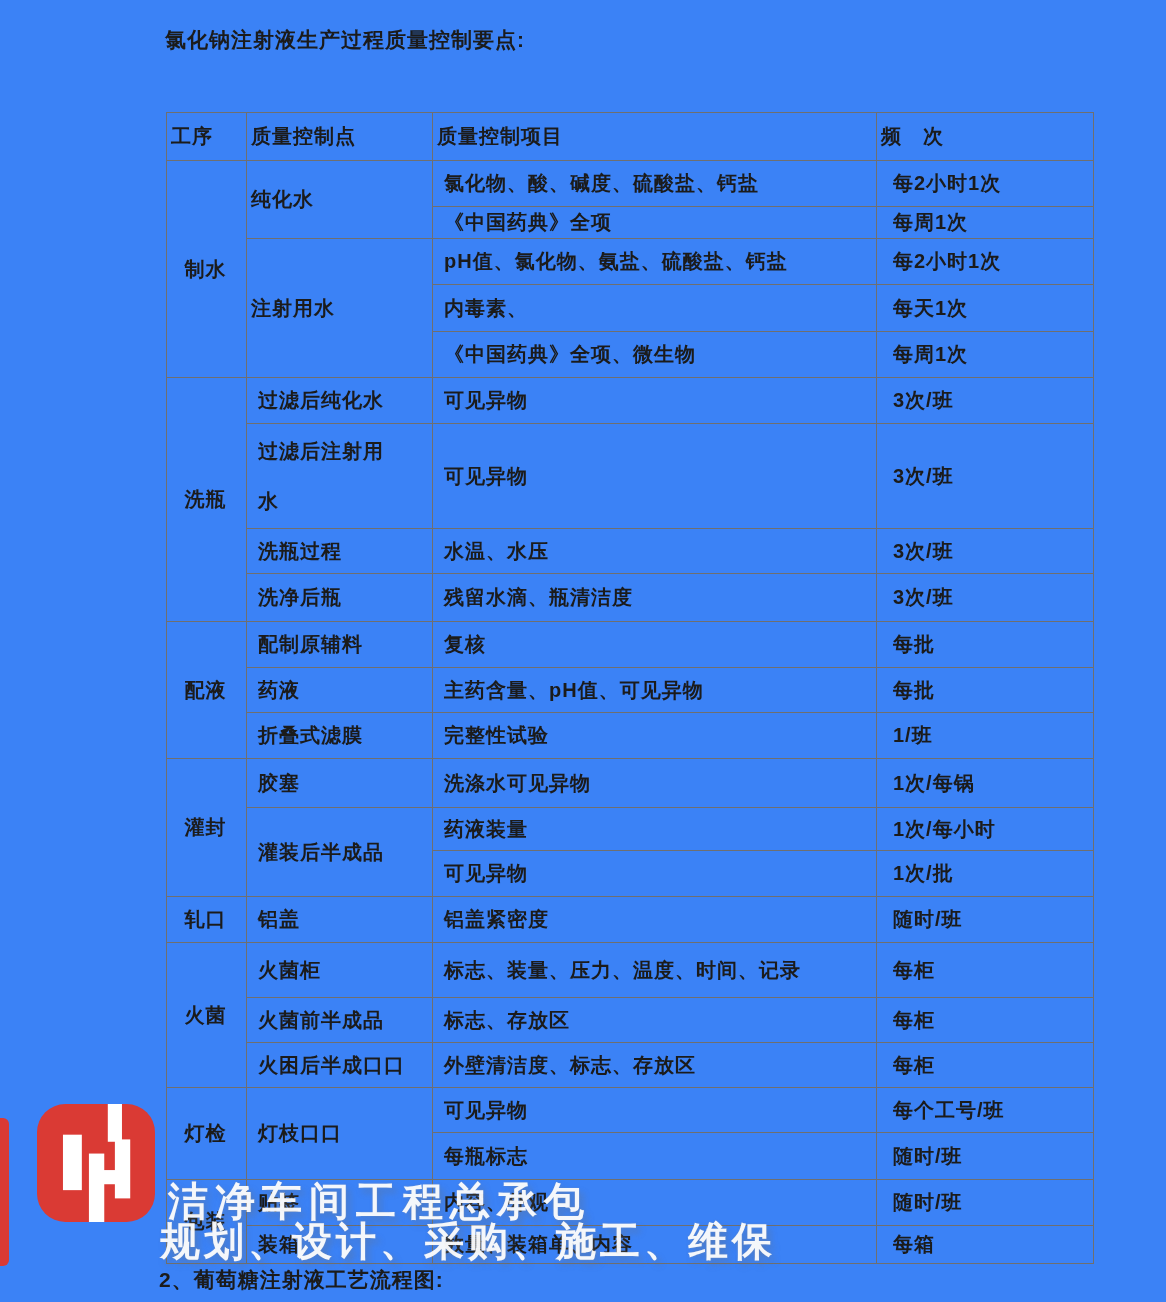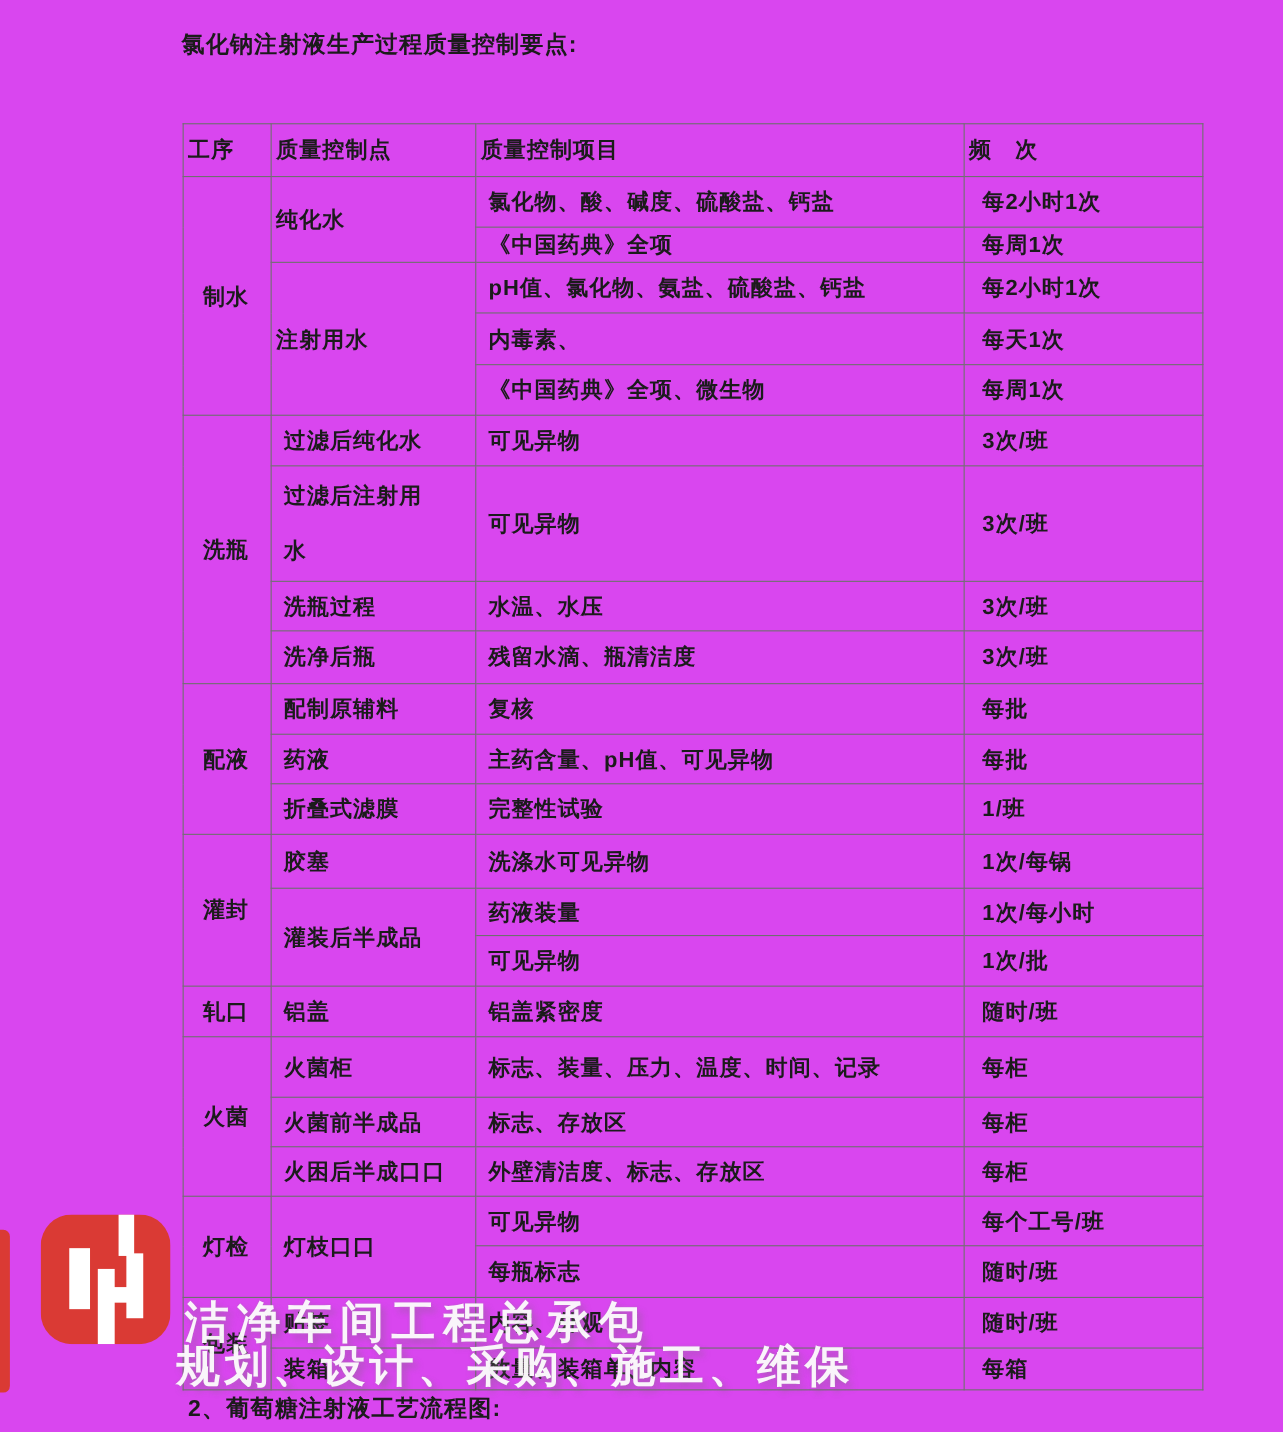--- a/index.html
+++ b/index.html
@@ -1,34 +1,34 @@
 <!DOCTYPE html>
 <html><head>
 <meta charset="utf-8">
 <style>
   * { margin:0; padding:0; box-sizing:border-box; }
   html,body { width:1166px; height:1302px; background:#ffffff; overflow:hidden;
     font-family:"Liberation Sans","DejaVu Sans",sans-serif; }
-  .page { position:relative; width:1166px; height:1302px; background:#d946ef; }
+  .page { position:relative; width:1166px; height:1302px; background:#3b82f6; }
 
   .doc-title { position:absolute; left:165px; top:26px; font-size:21px; font-weight:700;
     color:#1b1b1b; letter-spacing:1px; }
 
   table.qc-table { position:absolute; left:166px; top:112px; width:927px;
     border-collapse:collapse; table-layout:fixed; }
   .qc-table th, .qc-table td { border:1px solid #6f6f6f; color:#1b1b1b;
     font-size:20px; font-weight:700; letter-spacing:1px; vertical-align:middle;
     padding:2px 6px 2px 11px; text-align:left; }
   .qc-table th { text-align:left; padding:2px 4px; }
   .qc-table td.proc { text-align:center; padding-left:4px; }
   .qc-table td.cpc  { text-align:left; padding-left:4px; }
   .qc-table td.freq { padding-left:16px; }
   .qc-table td.wrap-narrow { padding-right:46px; line-height:50px; }
 
-  .footer-heading { position:absolute; left:171px; top:1266px; font-size:21px;
+  .footer-heading { position:absolute; left:159px; top:1266px; font-size:21px;
     font-weight:700; color:#1b1b1b; letter-spacing:1px; }
 
   .watermark { position:absolute; left:0; top:0; width:1166px; height:1302px;
     pointer-events:none; }
   .wm-logo { position:absolute; left:37px; top:1104px; }
   .edge-logo { position:absolute; left:0; top:1118px; width:9px; height:148px;
     background:#da3a34; border-radius:0 6px 6px 0; }
   .wm-text { position:absolute; color:rgba(255,255,255,0.93); font-weight:700;
     text-shadow:0 0 2px rgba(150,150,150,0.45), 4px 5px 6px rgba(110,110,110,0.35);
     white-space:nowrap; }

